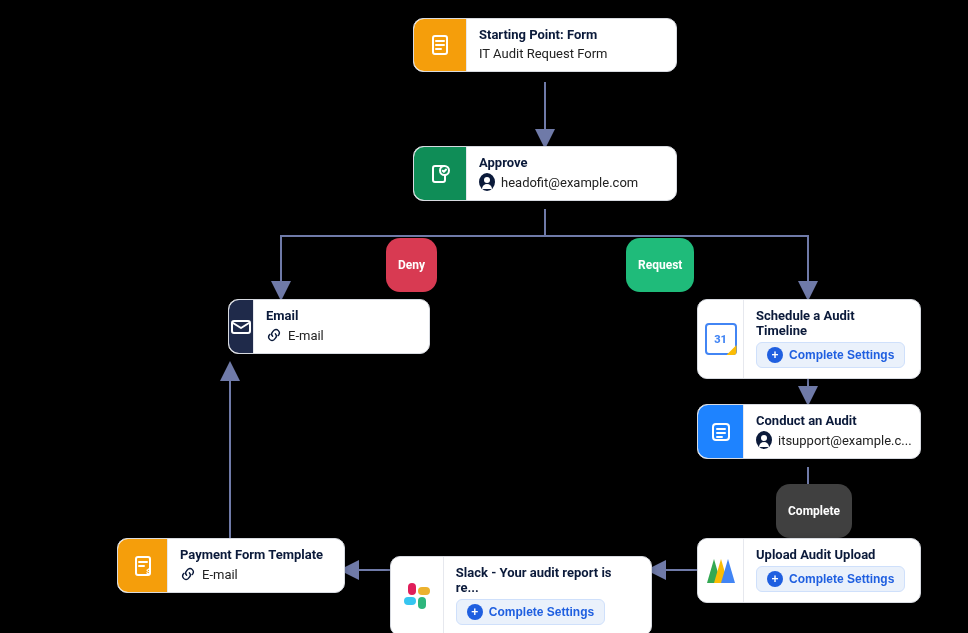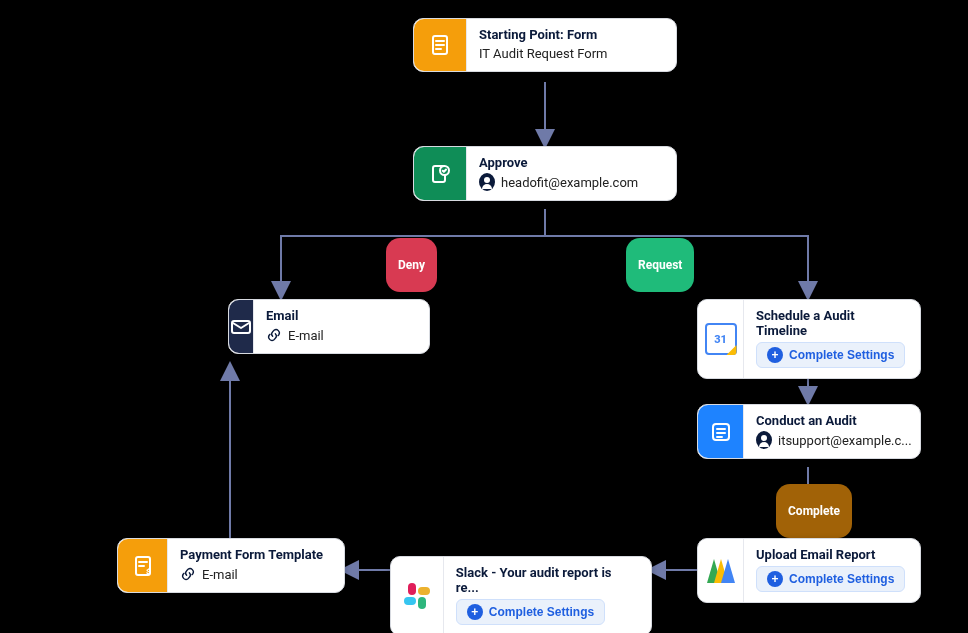--- a/index.html
+++ b/index.html
@@ -60,21 +60,21 @@
     align-items: center;
     justify-content: center;
     border-radius: 14px;
     padding: 20px 12px;
     font-weight: 700;
     font-size: 12px;
     color: #fff;
   }
   .badge.red { background: #d83a52; }
   .badge.green { background: #1fbb7a; }
-  .badge.blue { background: #a16207; }
+  .badge.blue { background: #404040; }
 
   
   .ic-orange { background: #f59e0b; }
   .ic-green  { background: #0f8d57; }
   .ic-navy   { background: #1f2a4a; }
   .ic-blue   { background: #1e83ff; }
 
   
   svg.conn { position: absolute; left: 0; top: 0; width: 968px; height: 633px; pointer-events: none; }
   .ln { stroke: #6f7aa8; stroke-width: 2; fill: none; }
@@ -230,21 +230,21 @@
 
   <div class="card" style="left:697px; top:538px; width:222px;">
     <div class="iconcell" style="background:#fff;">
       <div class="gdrive">
           <span class="t1"></span>
           <span class="t2"></span>
           <span class="t3"></span>
         </div>
     </div>
     <div class="body">
-      <div class="title">Upload Email Report</div>
+      <div class="title">Upload Audit Upload</div>
       <div class="row">
         <button class="complete-btn">
           <span class="plus">+</span>
           <span>Complete Settings</span>
         </button>
       </div>
     </div>
   </div>
 
   <div class="card" style="left:390px; top:556px; width:260px;">

